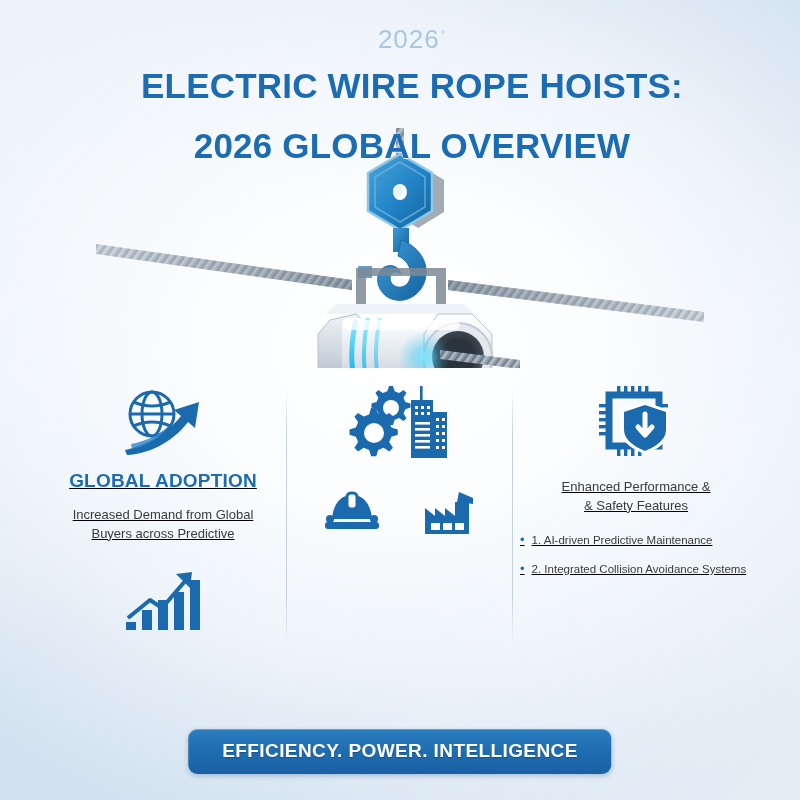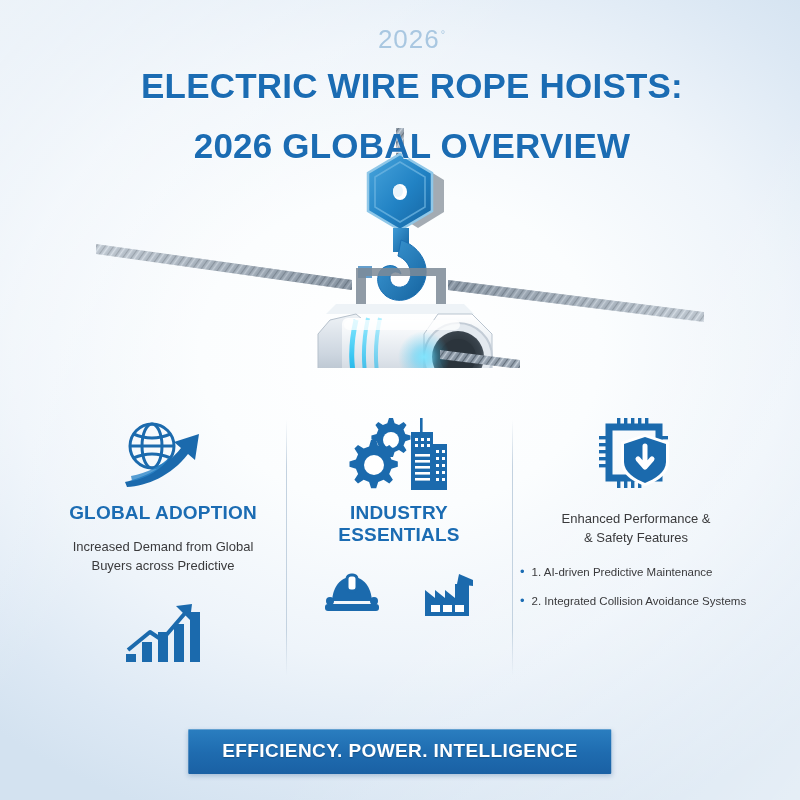--- a/index.html
+++ b/index.html
@@ -71,26 +71,27 @@
     top: 128px;
     left: 0;
     width: 800px;
     height: 240px;
     z-index: 4;
   }
 
   
   .columns {
     position: absolute;
-    top: 412px;
+    top: 380px;
     left: 40px;
     width: 720px;
     height: 280px;
     display: flex;
     z-index: 6;
+    text-decoration: underline;
   }
   .col {
     position: relative;
     box-sizing: border-box;
     padding: 0 6px;
   }
   .col-1 { width: 246px; }
   .col-2 { width: 226px; }
   .col-3 { width: 248px; }
   .col-divider {
@@ -152,21 +153,21 @@
     flex: none;
   }
 
   
   .footer-banner {
     position: absolute;
     left: 50%;
     transform: translateX(-50%);
     top: 729px;
     padding: 11px 34px 12px;
-    border-radius: 1px;
+    border-radius: 9px;
     background: linear-gradient(to bottom, #2a7ec0 0%, #1f6cb0 52%, #1a61a4 100%);
     box-shadow: 0 2px 5px rgba(24,80,135,0.28), inset 0 1px 0 rgba(255,255,255,0.28);
     z-index: 7;
   }
   .footer-banner-text {
     font-size: 19px;
     font-weight: bold;
     color: #ffffff;
     letter-spacing: 0.4px;
     text-shadow: 0 1px 1px rgba(14,58,99,0.5);
@@ -383,21 +384,20 @@
               <rect x="93" y="43" width="3" height="3"></rect>
             <rect x="87" y="50" width="3" height="3"></rect>
               <rect x="93" y="50" width="3" height="3"></rect>
             <rect x="87" y="57" width="3" height="3"></rect>
               <rect x="93" y="57" width="3" height="3"></rect>
             <rect x="87" y="64" width="3" height="3"></rect>
               <rect x="93" y="64" width="3" height="3"></rect>
           </g>
         </svg>
       </div>
-      <div class="col-heading">INDUSTRY ESSENTIALS</div>
       <div class="icon-row">
         <div>
           <svg width="58" height="44" viewBox="0 0 58 44">
             <g fill="#1b6aad">
               <path d="M29 4 C41 4, 48 14, 49 28 L9 28 C10 14, 17 4, 29 4 Z"></path>
               <rect x="24" y="2" width="10" height="16" rx="4" fill="#ffffff" stroke="#1b6aad" stroke-width="3"></rect>
               <circle cx="7" cy="28" r="4"></circle>
               <circle cx="51" cy="28" r="4"></circle>
               <rect x="2" y="31" width="54" height="7" rx="3"></rect>
             </g>

